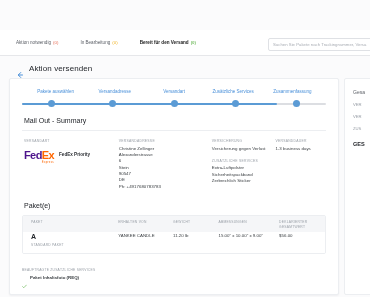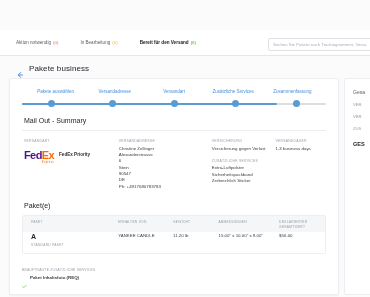--- a/index.html
+++ b/index.html
@@ -137,21 +137,21 @@
     <span>Suchen Sie Pakete nach Trackingnummer, Versa</span>
   </div>
 
   <div class="pagehead">
     <span class="backarrow">
       <svg viewBox="0 0 16 16" width="8" height="8" aria-hidden="true">
         <path d="M9.5 3 L4.5 8 L9.5 13" fill="none" stroke="#4a90d9" stroke-width="2" stroke-linecap="round" stroke-linejoin="round"></path>
         <path d="M4.8 8 H13" fill="none" stroke="#4a90d9" stroke-width="2" stroke-linecap="round"></path>
       </svg>
     </span>
-    <span class="pagetitle">Pakete business</span>
+    <span class="pagetitle">Aktion versenden</span>
   </div>
 
   <div class="card">
 
     <div class="stepper">
       <div class="steplabels">
         <div class="steplabel">Pakete auswählen</div>
         <div class="steplabel">Versandadresse</div>
         <div class="steplabel">Versandart</div>
         <div class="steplabel">Zusätzliche Services</div>

